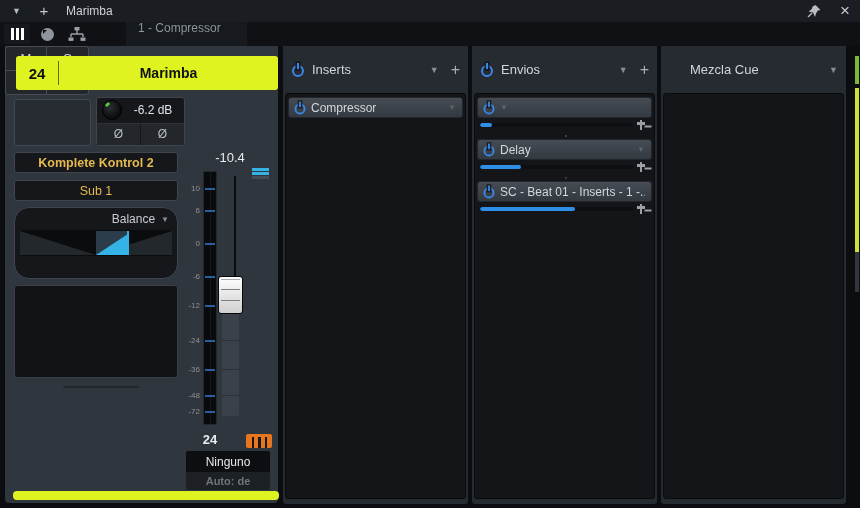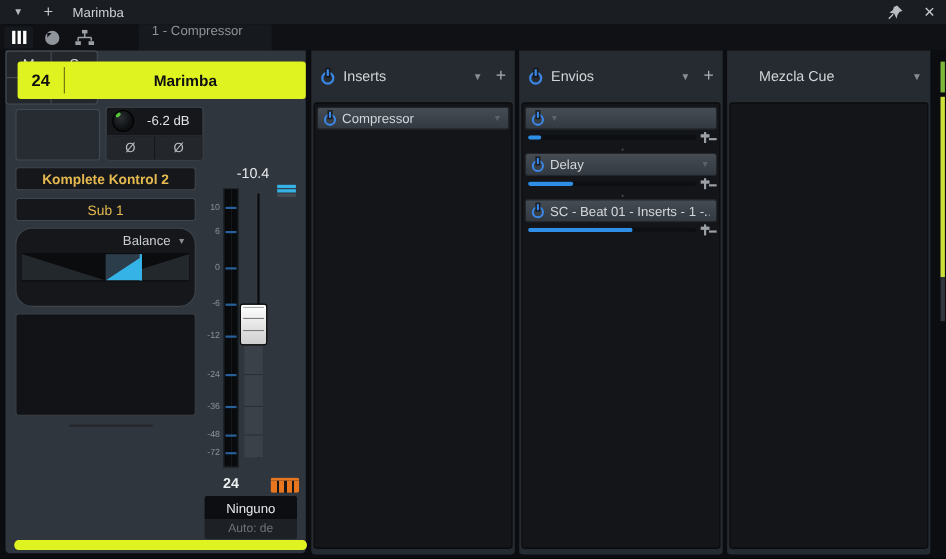--- a/index.html
+++ b/index.html
@@ -110,21 +110,21 @@
   .fader-cap::before{content:"";position:absolute;left:2px;right:2px;top:12px;height:1px;background:#7c7f82;box-shadow:0 11px 0 #7c7f82;}
   .fader-cap::after{content:"";position:absolute;left:2px;right:2px;top:2px;height:1px;background:#a9acaf;}
 
   .fader-num{position:absolute;left:183px;top:386px;width:44px;text-align:center;font-size:13px;font-weight:bold;color:#eceef0;}
   .keys-icon{position:absolute;left:241px;top:388px;width:26px;height:14px;border-radius:2px;
     background:linear-gradient(90deg,var(--orange) 0 22%,#15171b 22% 30%,var(--orange) 30% 48%,#15171b 48% 56%,var(--orange) 56% 74%,#15171b 74% 82%,var(--orange) 82% 100%);
     border-top:3px solid var(--orange);}
   .input-box{position:absolute;left:181px;top:405px;width:84px;height:21px;background:#0c0e11;border-radius:2px 2px 0 0;
     display:flex;align-items:center;justify-content:center;font-size:12px;color:#e6e8ea;}
   .auto-box{position:absolute;left:181px;top:426px;width:84px;height:18px;background:#1d2126;border-radius:0 0 2px 2px;
-    display:flex;align-items:center;justify-content:center;font-size:11px;color:#6e747a;}
+    display:flex;align-items:center;justify-content:center;font-size:11px;color:#6e747a;font-weight:bold;}
   .chan-colorbar{position:absolute;left:8px;top:445px;width:266px;height:9px;background:var(--chan);border-radius:4px;}
 
   
   .panels{position:absolute;left:283px;top:0;height:462px;display:flex;}
   .panel{width:185px;height:458px;background:#262b31;border-radius:0 0 3px 3px;display:flex;flex-direction:column;margin-right:4px;}
   .panel:last-child{margin-right:0;}
   .panel-header{height:47px;display:flex;align-items:center;padding:0 8px 0 9px;gap:8px;}
   .panel-title{font-size:13px;color:#d2d6d9;flex:1;}
   .panel-dd{font-size:9px;color:#878d93;}
   .panel-plus{font-size:16px;color:#a8aeb3;line-height:12px;margin-left:4px;}

